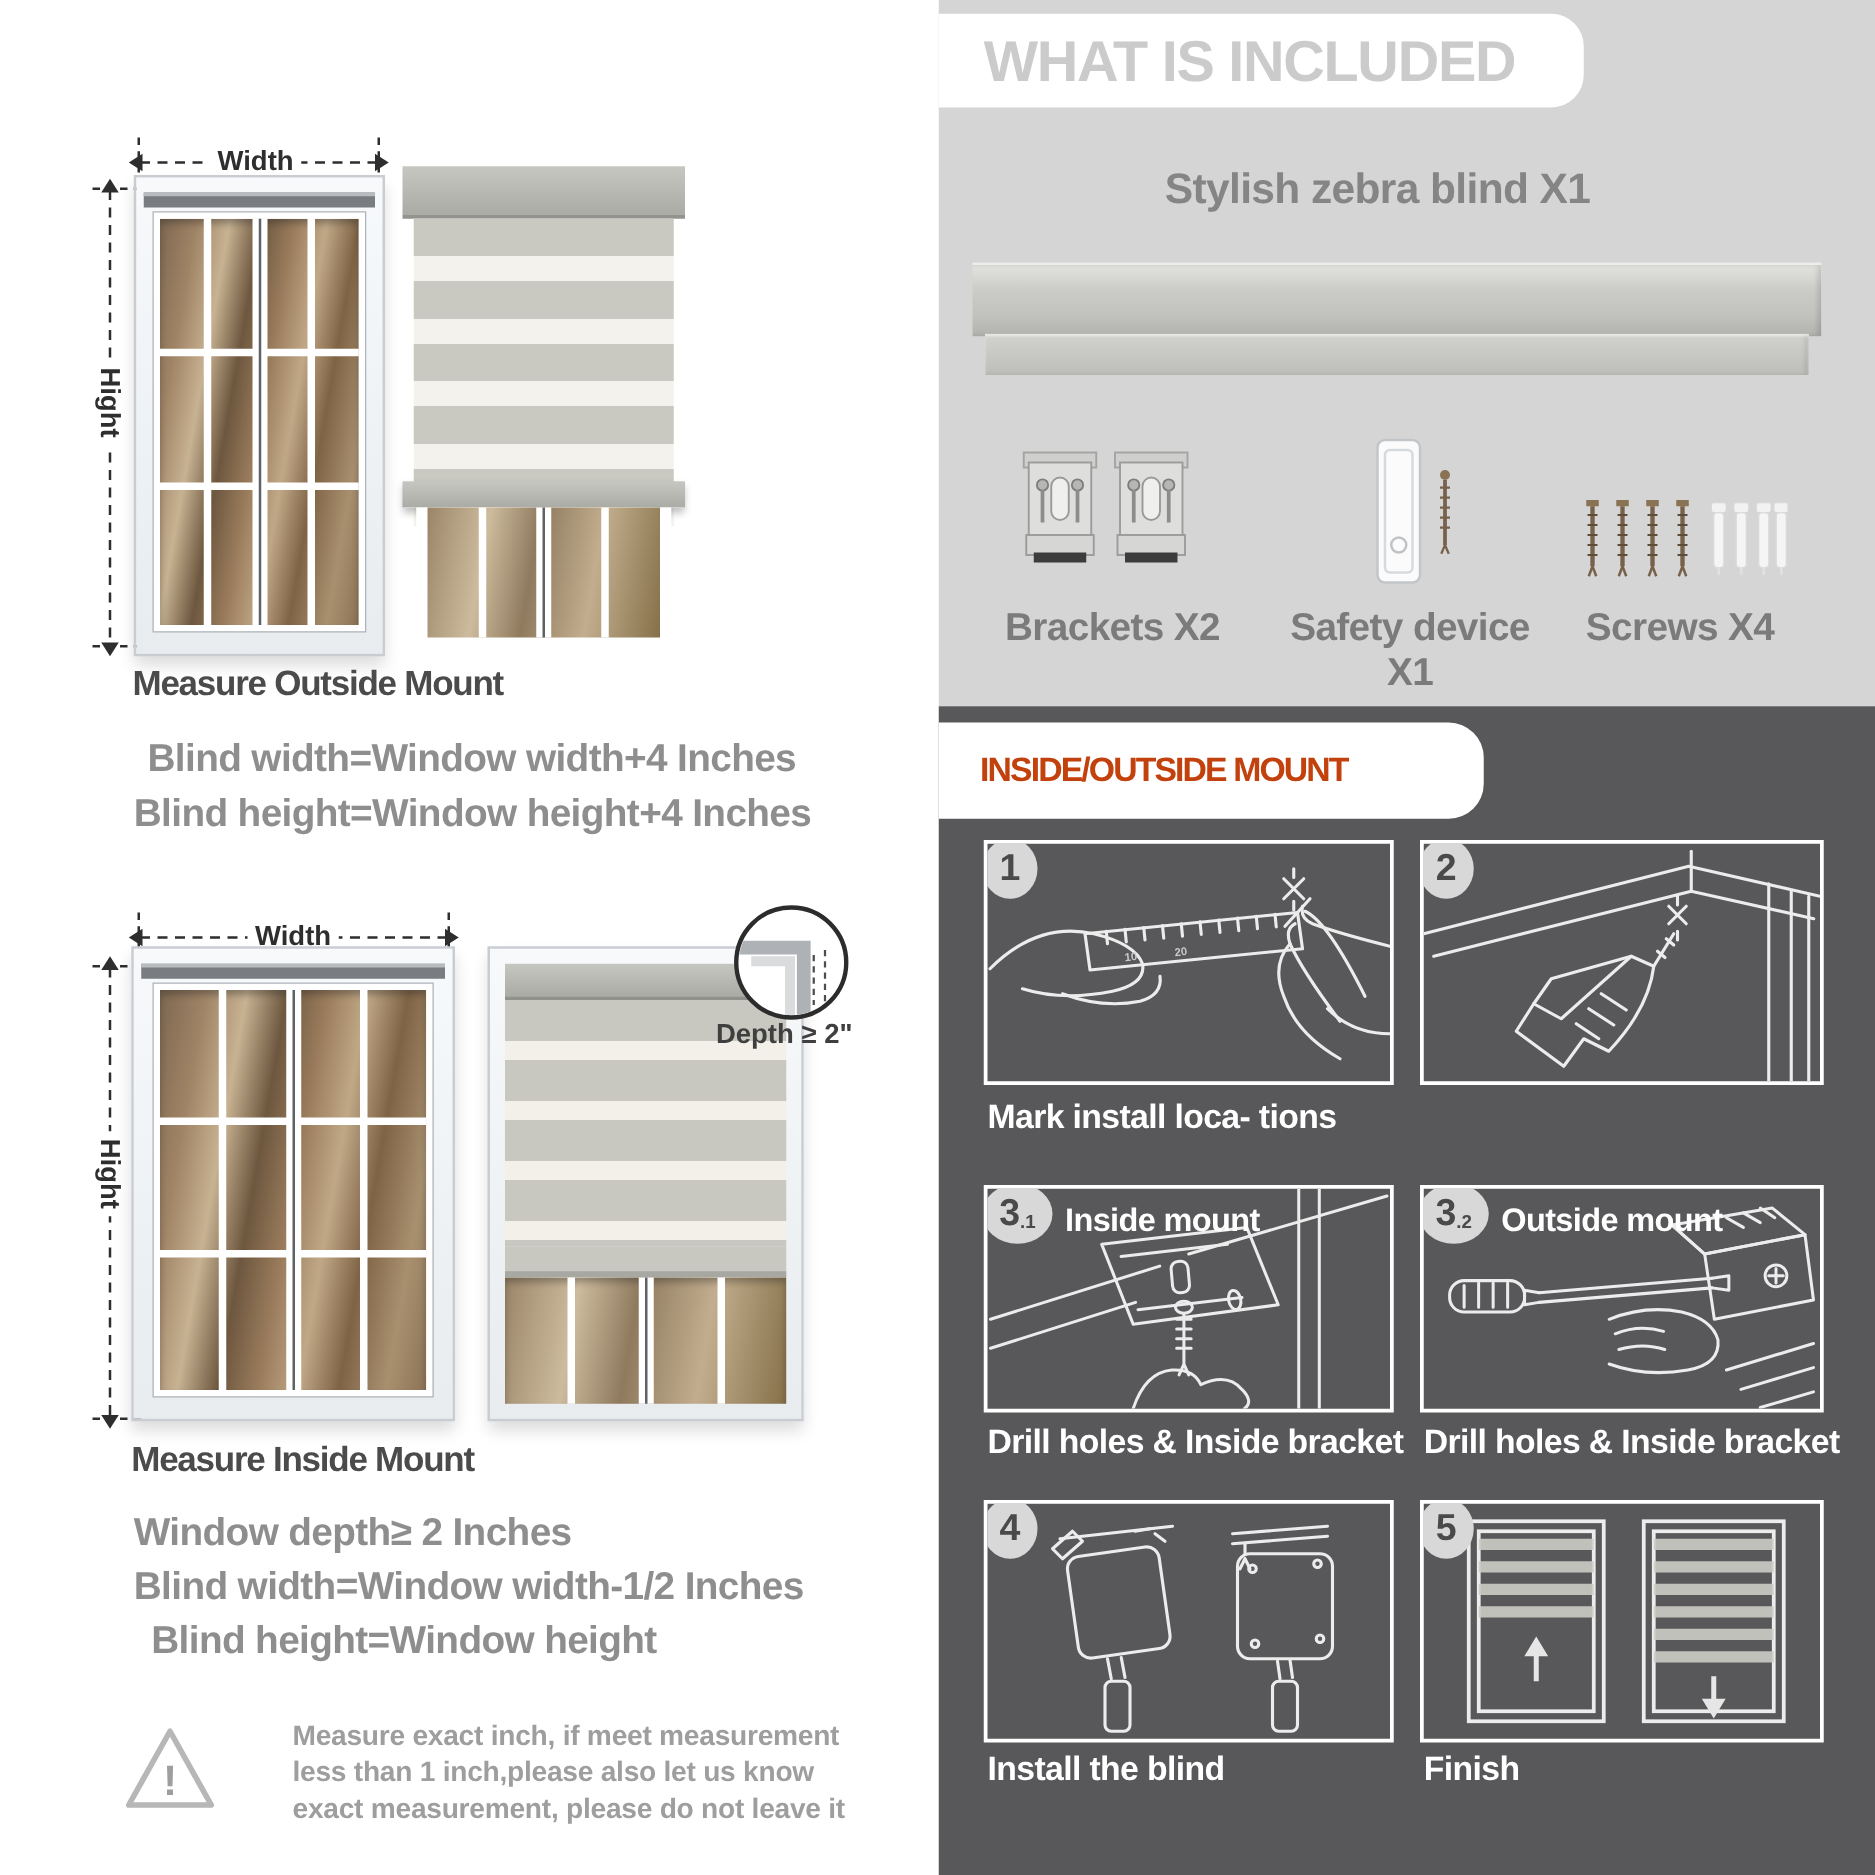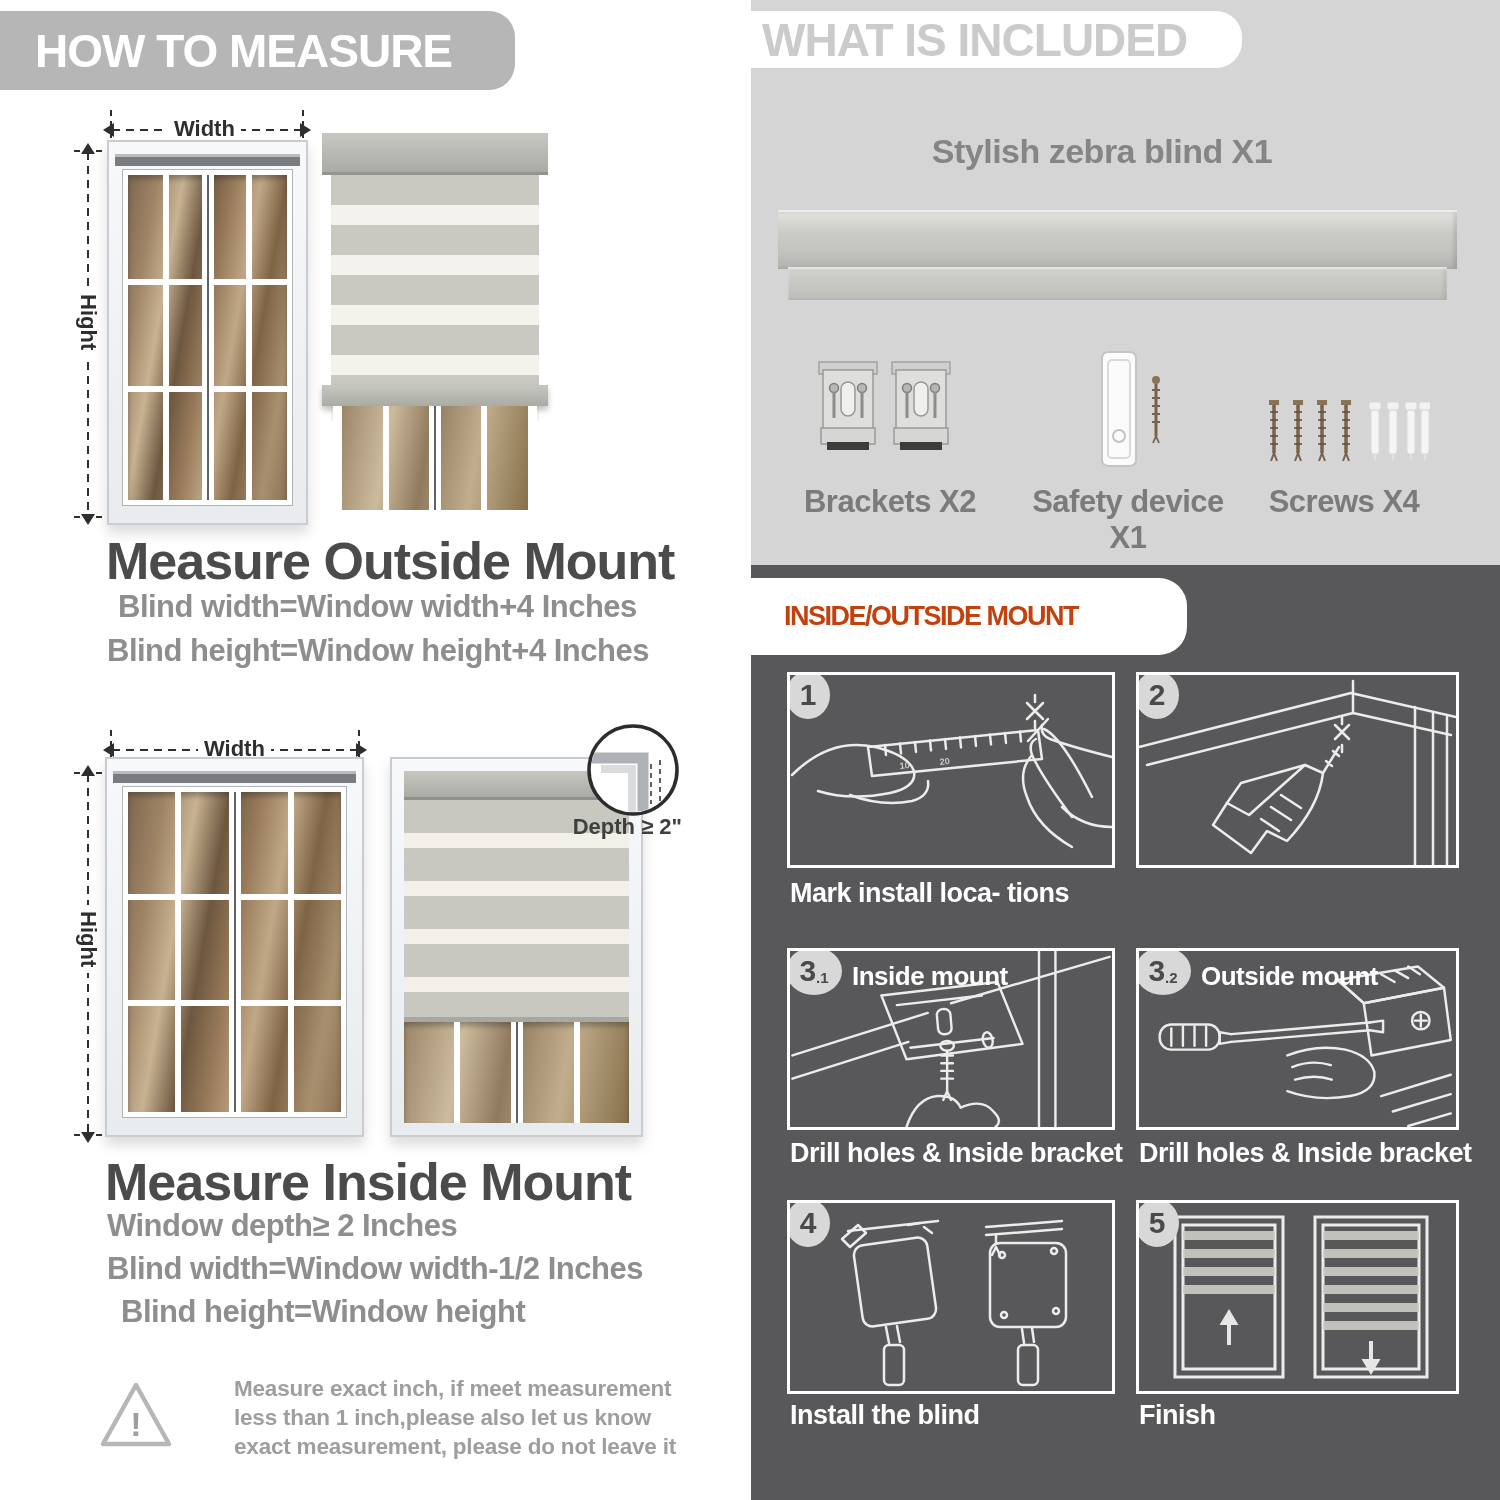--- a/index.html
+++ b/index.html
@@ -5,21 +5,21 @@
   html,body{margin:0;padding:0;background:#fff;}
   #stage{position:relative;width:1500px;height:1500px;background:#fff;overflow:hidden;
          font-family:"Liberation Sans",sans-serif;font-weight:700;}
   .abs{position:absolute;}
 
   
   .bar-left{left:0;top:11px;width:515px;height:79px;background:#b5b6b5;border-radius:0 26px 26px 0;
             display:flex;align-items:center;padding-left:35px;box-sizing:border-box;}
   .bar-left span{color:#fff;font-size:46px;letter-spacing:-1px;}
   .panel-light{left:751px;top:0;width:749px;height:565px;background:#d5d5d6;}
-  .bar-included{left:726px;top:11px;width:516px;height:57px;background:#fff;border-radius:0 26px 26px 0;
+  .bar-included{left:751px;top:11px;width:516px;height:75px;background:#fff;border-radius:0 26px 26px 0;
             display:flex;align-items:center;padding-left:36px;box-sizing:border-box;}
   .bar-included span{color:#cbcbcb;font-size:46px;letter-spacing:-1px;}
   .panel-dark{left:751px;top:565px;width:749px;height:935px;background:#58585a;}
   .bar-mount{left:751px;top:578px;width:436px;height:77px;background:#fff;border-radius:0 28px 28px 0;
             display:flex;align-items:center;padding-left:33px;box-sizing:border-box;}
   .bar-mount span{color:#c2410c;font-size:27px;letter-spacing:-1.5px;}
 
   
   .win{background:linear-gradient(180deg,#f7f9fb,#e8ecef);border:2px solid #c9cdd2;box-sizing:border-box;
        box-shadow:0 8px 12px rgba(0,0,0,.14);}
@@ -36,21 +36,21 @@
   
   .railgrad{background:linear-gradient(180deg,#c6c7c1,#aaaba5);}
   .stripes-a{background:repeating-linear-gradient(180deg,#c9c9c1 0 30px,#f4f2ed 30px 50px);}
   .stripes-b{background:repeating-linear-gradient(180deg,#c8c8c0 0 33px,#f2f0e9 33px 48px);}
 
   
   .dim-label{background:#fff;color:#2e2e2e;font-size:22px;padding:0 6px;letter-spacing:0;}
   .vtext{writing-mode:vertical-rl;background:#fff;color:#2e2e2e;font-size:22px;padding:6px 1px;}
 
   
-  .h-measure{color:#4b4b4b;font-size:52px;letter-spacing:-1px;}
+  .h-measure{color:#4b4b4b;font-size:28px;letter-spacing:-1px;}
   .body-line{color:#8e8e8e;font-size:31px;letter-spacing:-0.5px;}
   .warn-text{color:#9e9e9e;font-size:22.5px;line-height:29px;font-weight:700;letter-spacing:-0.2px;}
   .incl-title{color:#858585;font-size:34px;letter-spacing:-0.5px;text-align:center;}
   .item-label{color:#7b7b7b;font-size:31px;letter-spacing:-0.5px;text-align:center;}
   .depth-note{color:#3f3f3f;font-size:22px;text-align:right;}
 
   
   .cassette-main{background:linear-gradient(180deg,#e3e4e0 0%,#cbccc8 35%,#c2c3bf 70%,#b1b2ae 100%);
                  border-top:2px solid #eceded;box-shadow:inset -3px 0 4px rgba(0,0,0,.12);}
   .cassette-rail{background:linear-gradient(180deg,#d2d3cf,#bdbeba);box-shadow:inset 0 2px 2px rgba(255,255,255,.6), inset -3px 0 4px rgba(0,0,0,.10);}
@@ -63,23 +63,20 @@
   .badge .sub{font-size:15px;margin-top:12px;}
   .step-title{position:absolute;left:62px;top:10px;color:#fff;font-size:26px;letter-spacing:-0.5px;}
   .caption{color:#fff;font-size:27px;letter-spacing:-0.5px;}
   .art{position:absolute;inset:0;width:100%;height:100%;}
 </style>
 </head>
 <body>
 
 <div id="stage">
 
-  <div class="abs bar-left">
-    <span>HOW TO MEASURE</span>
-  </div>
 
   <svg class="abs" style="left:100px;top:108px;" width="214" height="78">
     <g stroke="#2e2e2e" stroke-width="2" fill="none">
       <line x1="12" y1="22" x2="202" y2="22" stroke-dasharray="8 6"></line>
       <line x1="11" y1="2" x2="11" y2="74" stroke-dasharray="6 5"></line>
       <line x1="203" y1="2" x2="203" y2="74" stroke-dasharray="6 5"></line>
     </g>
     <polygon points="3,22 14,15 14,29" fill="#2e2e2e"></polygon>
     <polygon points="211,22 200,15 200,29" fill="#2e2e2e"></polygon>
   </svg>

